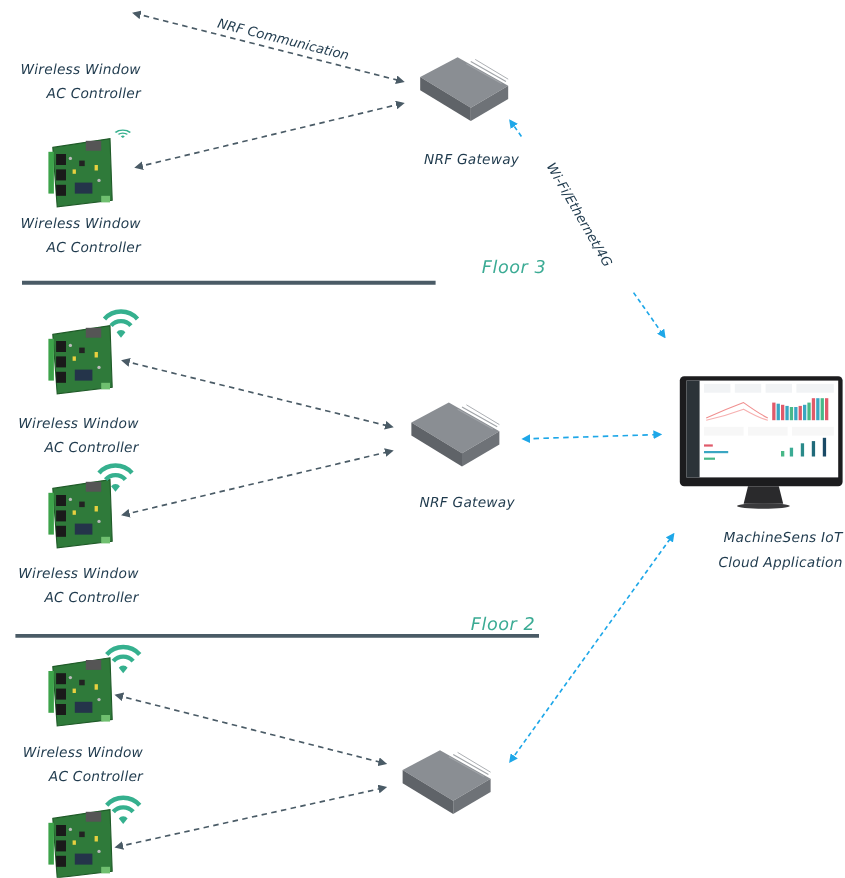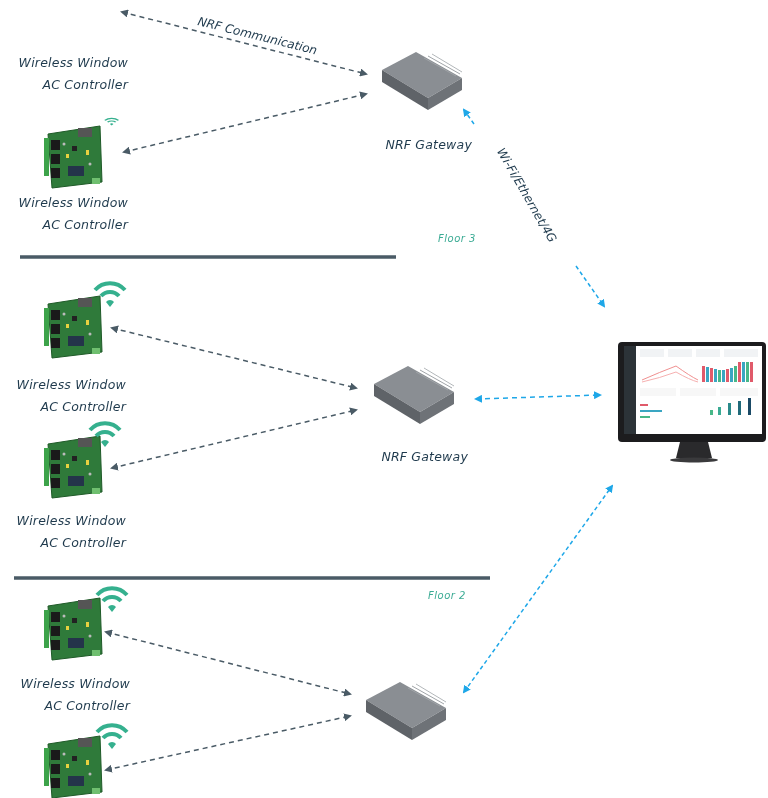--- a/index.html
+++ b/index.html
@@ -1,21 +1,21 @@
 <!DOCTYPE html>
 <html><head>
 <meta charset="utf-8">
 <style>
   html, body { margin: 0; padding: 0; background: #ffffff; }
   body { width: 768px; height: 798px; position: relative; overflow: hidden;
          font-family: "DejaVu Sans", sans-serif; }
   #stage { position: absolute; left: 0; top: 0; width: 768px; height: 798px; }
   .lbl { position: absolute; color: #1f3a4d; font-size: 12.5px; text-align: right;
          font-style: italic; line-height: 22px; white-space: nowrap; letter-spacing: 0.2px; }
-  .floor { position: absolute; color: #3bab94; font-size: 10px; font-style: italic; letter-spacing: 0.5px; }
+  .floor { position: absolute; color: #3bab94; font-size: 16px; font-style: italic; letter-spacing: 0.5px; }
   .rot { position: absolute; color: #1f3a4d; font-size: 12px; font-style: italic; white-space: nowrap; transform-origin: left center; }
 </style>
 </head>
 <body>
 
 <div id="stage">
   <svg width="768" height="798" viewBox="0 0 768 798" style="position:absolute;left:0;top:0">
     <defs>
       <marker id="arrDark" markerWidth="8" markerHeight="8" refX="6" refY="4" orient="auto-start-reverse" markerUnits="userSpaceOnUse">
         <path d="M0,0 L8,4 L0,8 Z" fill="#4a5b66"></path>
@@ -131,21 +131,21 @@
       <rect x="748" y="398" width="3" height="17" fill="#1a4a66"></rect>
       <path d="M680,442 L708,442 L712,458 L676,458 Z" fill="#2a2a2c"></path>
       <ellipse cx="694" cy="460" rx="24" ry="2.5" fill="#3a3a3c"></ellipse>
     </g>
   </svg>
 
   <div class="rot" style="left:198px;top:14px;transform:rotate(14deg);">NRF Communication</div>
   <div class="rot" style="left:500px;top:142px;transform:rotate(60deg);">Wi-Fi/Ethernet/4G</div>
 
   <div class="floor" style="left:438px;top:233px;">Floor 3</div>
-  <div class="floor" style="left:428px;top:558px;margin-top:32px;">Floor 2</div>
+  <div class="floor" style="left:428px;top:558px;">Floor 2</div>
 
   <div class="lbl" style="left:16px;top:52px;width:112px;">
     <div>Wireless Window</div>
     <div>AC Controller</div>
   </div>
   <div class="lbl" style="left:16px;top:192px;width:112px;">
     <div>Wireless Window</div>
     <div>AC Controller</div>
   </div>
 
@@ -159,13 +159,17 @@
   </div>
 
   <div class="lbl" style="left:18px;top:673px;width:112px;">
     <div>Wireless Window</div>
     <div>AC Controller</div>
   </div>
 
   <div class="lbl" style="left:372px;top:134px;width:100px;">NRF Gateway</div>
   <div class="lbl" style="left:368px;top:446px;width:100px;">NRF Gateway</div>
 
+  <div class="lbl" style="left:630px;top:478px;width:136px;">
+    <div>MachineSens IoT</div>
+    <div>Cloud Application</div>
+  </div>
 </div>
 
 </body></html>

